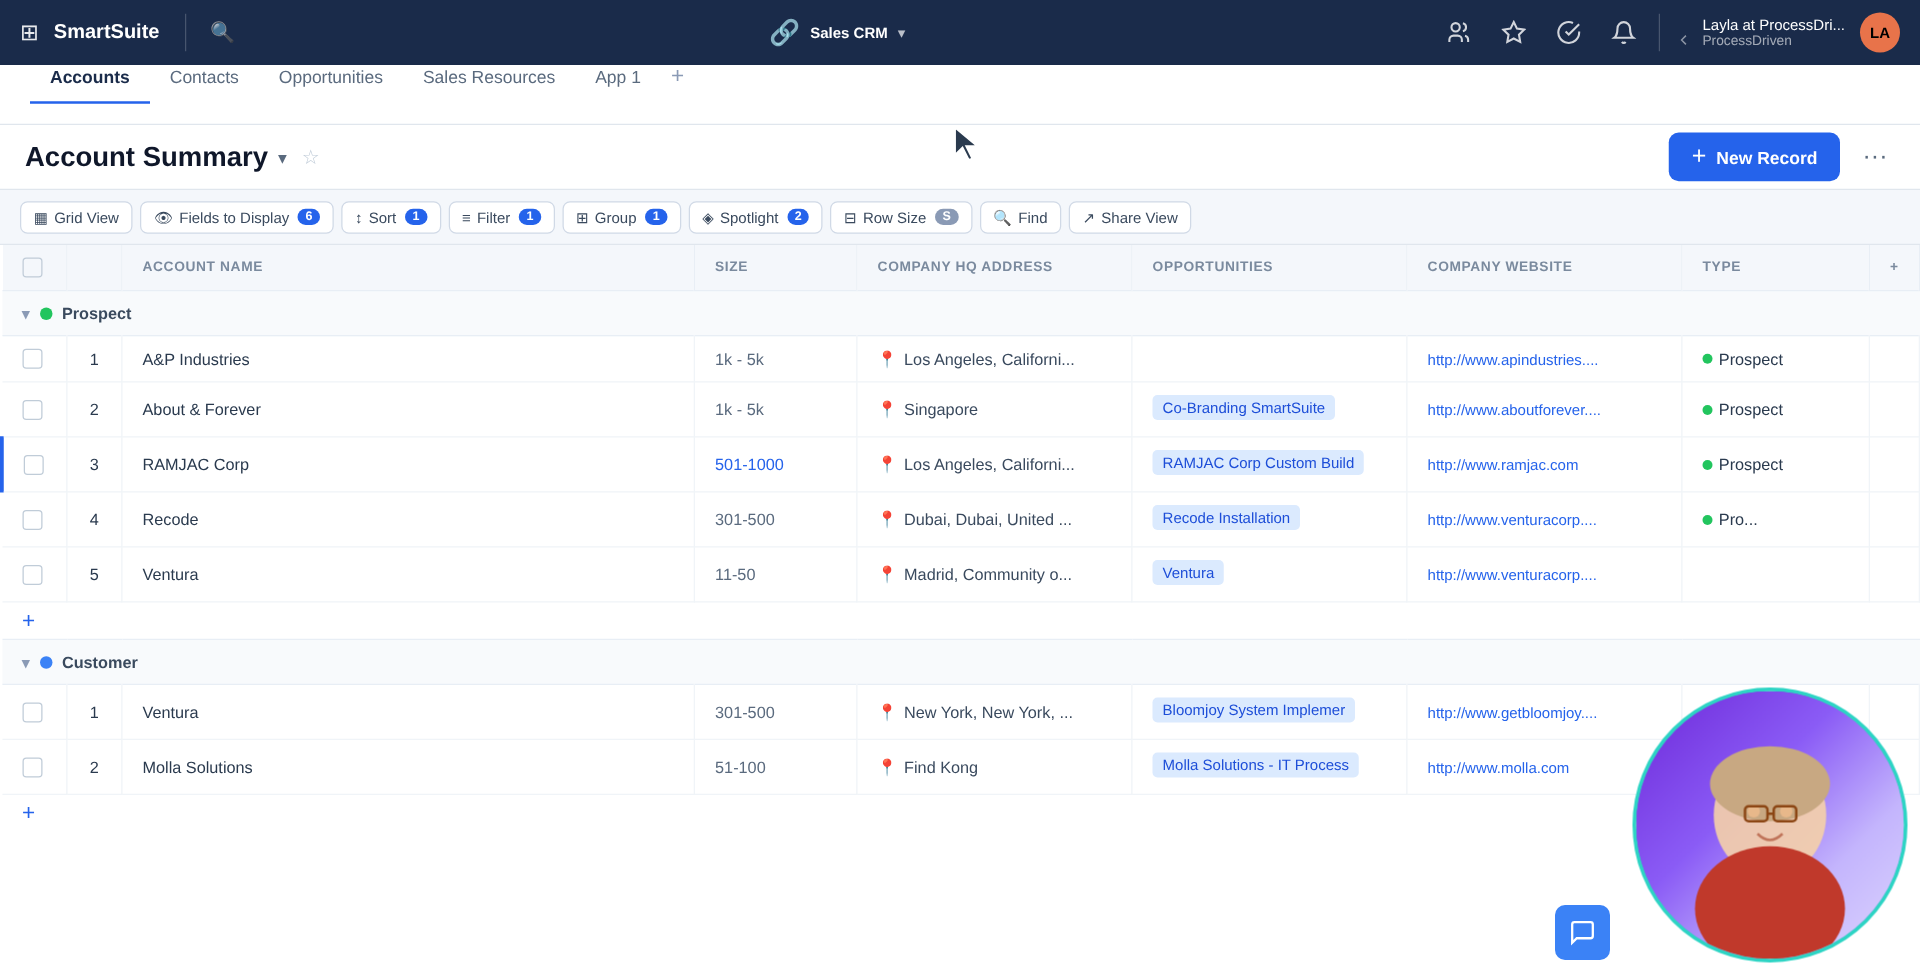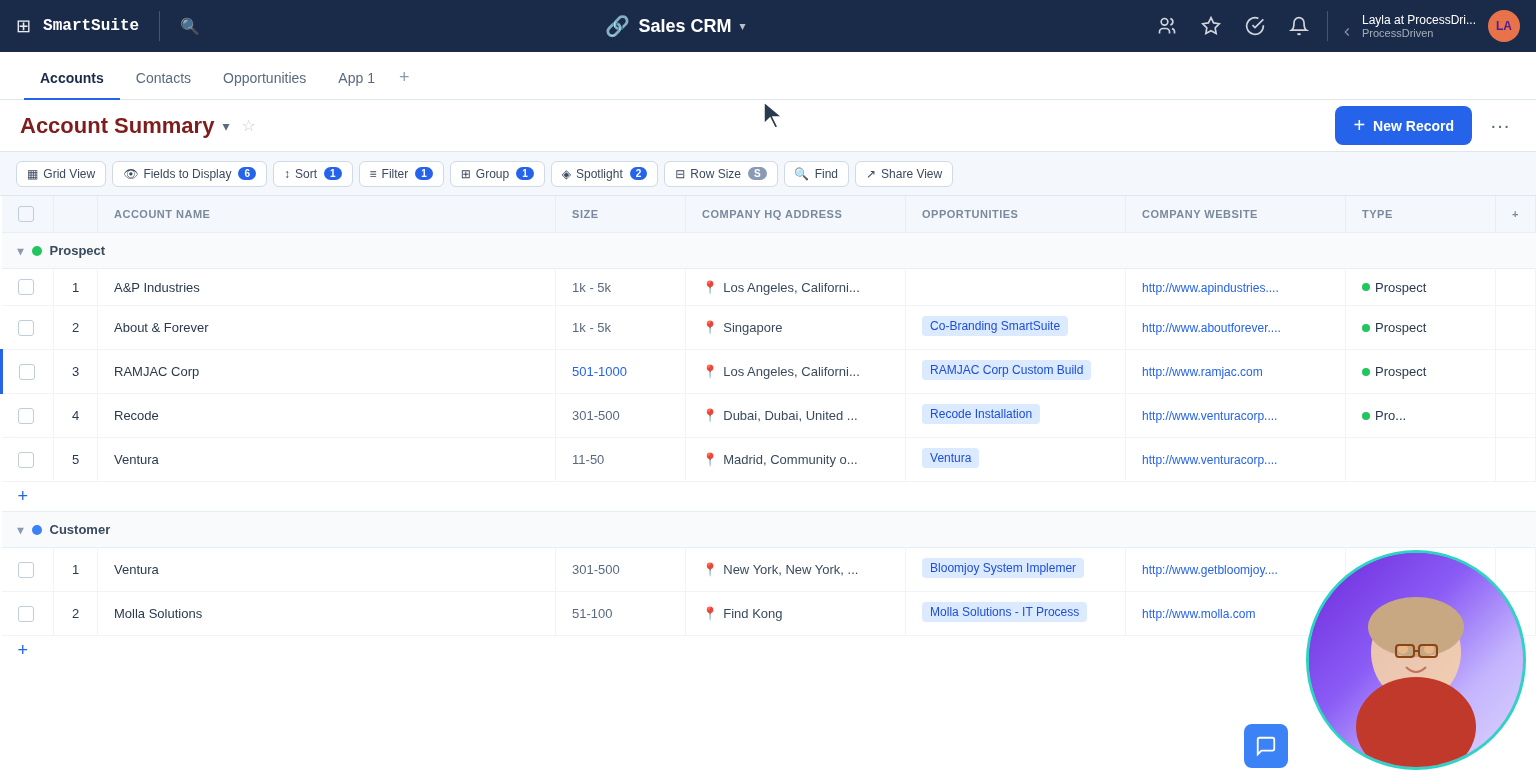--- a/index.html
+++ b/index.html
@@ -9,42 +9,42 @@
     .top-nav {
       background: #1a2b4a;
       height: 52px;
       display: flex;
       align-items: center;
       padding: 0 16px;
       gap: 16px;
     }
     .top-nav-left { display: flex; align-items: center; gap: 12px; }
     .grid-icon { color: white; font-size: 18px; opacity: 0.9; cursor: pointer; }
-    .app-name { color: white; font-size: 16px; font-weight: 600; font-family: Liberation Mono, monospace; }
+    .app-name { color: white; font-size: 16px; font-weight: 600; }
     .nav-divider { width: 1px; height: 30px; background: rgba(255,255,255,0.2); margin: 0 8px; }
     .search-icon-nav { color: rgba(255,255,255,0.7); font-size: 16px; cursor: pointer; }
     .top-nav-center { flex: 1; display: flex; align-items: center; justify-content: center; gap: 8px; }
-    .app-title { color: white; font-size: 18px; font-weight: 600; }
+    .app-title { color: white; font-size: 12px; font-weight: 600; }
     .dropdown-arrow { color: rgba(255,255,255,0.7); font-size: 12px; }
     .top-nav-right { display: flex; align-items: center; gap: 12px; }
     .nav-icon-btn { color: rgba(255,255,255,0.8); font-size: 18px; cursor: pointer; width: 32px; height: 32px; display: flex; align-items: center; justify-content: center; border-radius: 50%; }
     .nav-divider2 { width: 1px; height: 30px; background: rgba(255,255,255,0.2); }
     .user-info { display: flex; align-items: flex-end; gap: 8px; cursor: pointer; }
     .user-text { display: flex; flex-direction: column; }
     .user-name { color: white; font-size: 12px; font-weight: 500; }
     .user-company { color: rgba(255,255,255,0.6); font-size: 11px; }
-    .avatar { width: 32px; height: 32px; border-radius: 50%; background: #e8734a; display: flex; align-items: center; justify-content: center; color: #4c1d95; font-size: 12px; font-weight: 700; }
+    .avatar { width: 32px; height: 32px; border-radius: 50%; background: #e8734a; display: flex; align-items: center; justify-content: center; color: #000000; font-size: 12px; font-weight: 700; }
 
     
     .tab-bar {
       background: white;
       height: 48px;
       display: flex;
       align-items: flex-end;
-      padding: 0 24px;
+      padding: 17px 24px;
       border-bottom: 1px solid #e0e6ed;
       box-shadow: 0 1px 3px rgba(0,0,0,0.06);
     }
     .tab {
       padding: 12px 16px;
       font-size: 14px;
       color: #5a6a7e;
       cursor: pointer;
       border-bottom: 2px solid transparent;
       margin-bottom: -1px;
@@ -61,21 +61,21 @@
     .toolbar {
       background: white;
       height: 52px;
       display: flex;
       align-items: center;
       padding: 0 20px;
       gap: 0;
       border-bottom: 1px solid #e0e6ed;
     }
     .view-title-section { display: flex; align-items: center; gap: 8px; min-width: 260px; }
-    .view-title { font-size: 22px; font-weight: 700; color: #7f1d1d; }
+    .view-title { font-size: 22px; font-weight: 700; color: #0f172a; }
     .title-dropdown { color: #5a6a7e; font-size: 14px; cursor: pointer; }
     .title-star { color: #c0ccd8; font-size: 16px; cursor: pointer; margin-left: 4px; }
     .toolbar-spacer { flex: 1; }
     .toolbar-right { display: flex; align-items: center; gap: 4px; }
     .new-record-btn {
       display: flex; align-items: center; gap: 8px;
       background: #2563eb; color: white; border: none;
       border-radius: 8px; padding: 8px 18px; font-size: 14px; font-weight: 600;
       cursor: pointer; margin-right: 8px;
     }
@@ -279,20 +279,21 @@
       </div>
     </div>
     <div class="avatar">LA</div>
   </div>
 </div>
 
 <div class="tab-bar">
   <div class="tab active">Accounts</div>
   <div class="tab">Contacts</div>
   <div class="tab">Opportunities</div>
+  <div class="tab">Sales Resources</div>
   <div class="tab">App 1</div>
   <div class="tab-add">+</div>
 </div>
 
 <div class="toolbar">
   <div class="view-title-section">
     <span class="view-title">Account Summary</span>
     <span class="title-dropdown">▾</span>
     <span class="title-star">☆</span>
   </div>

